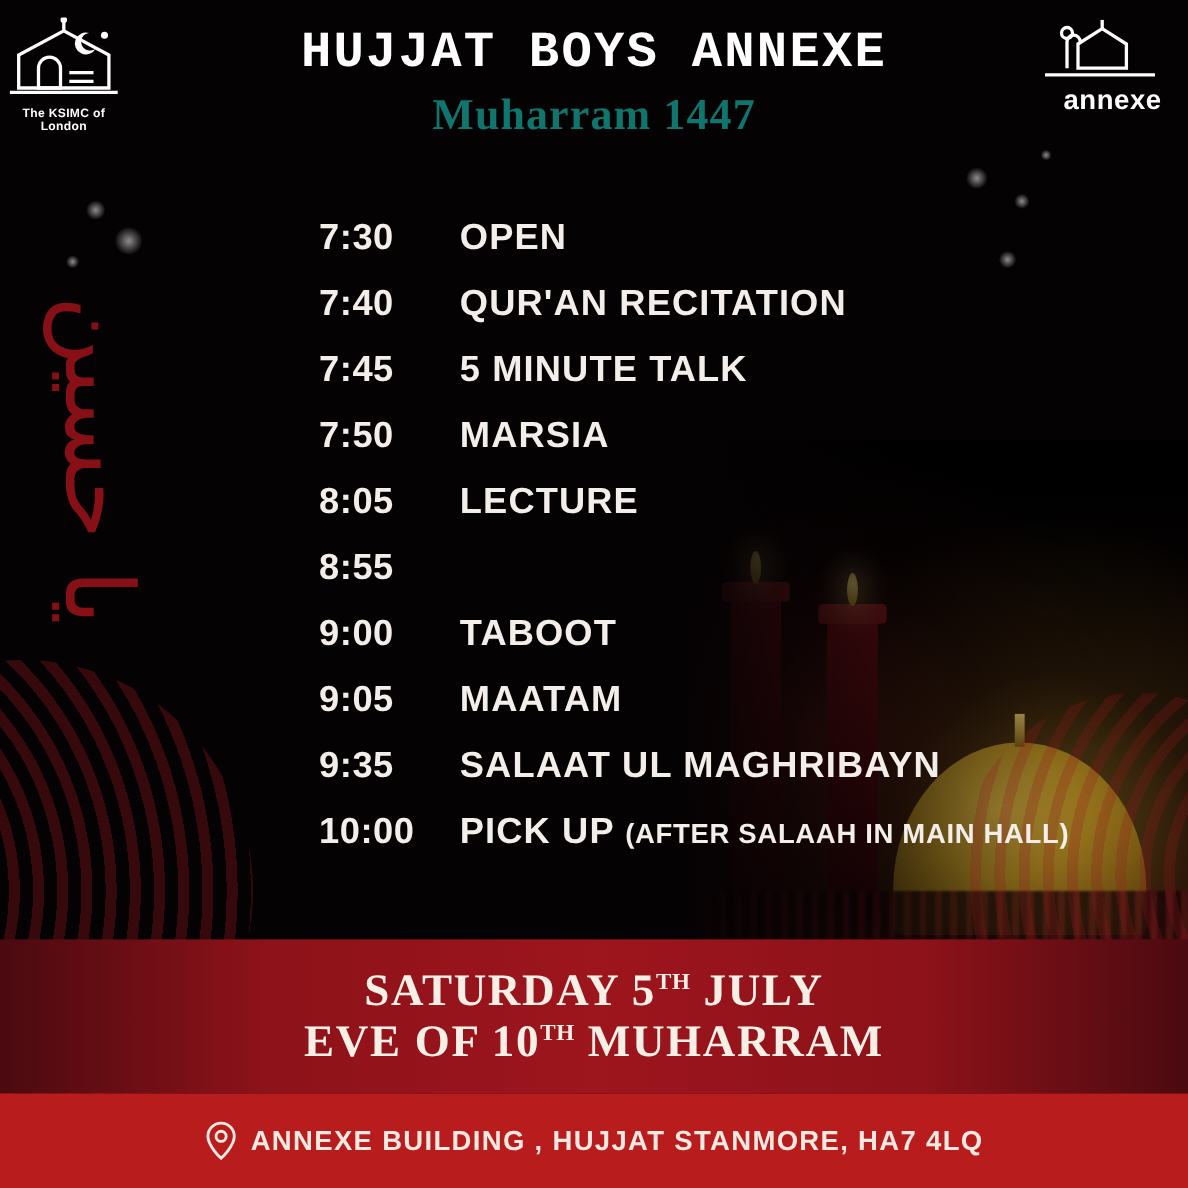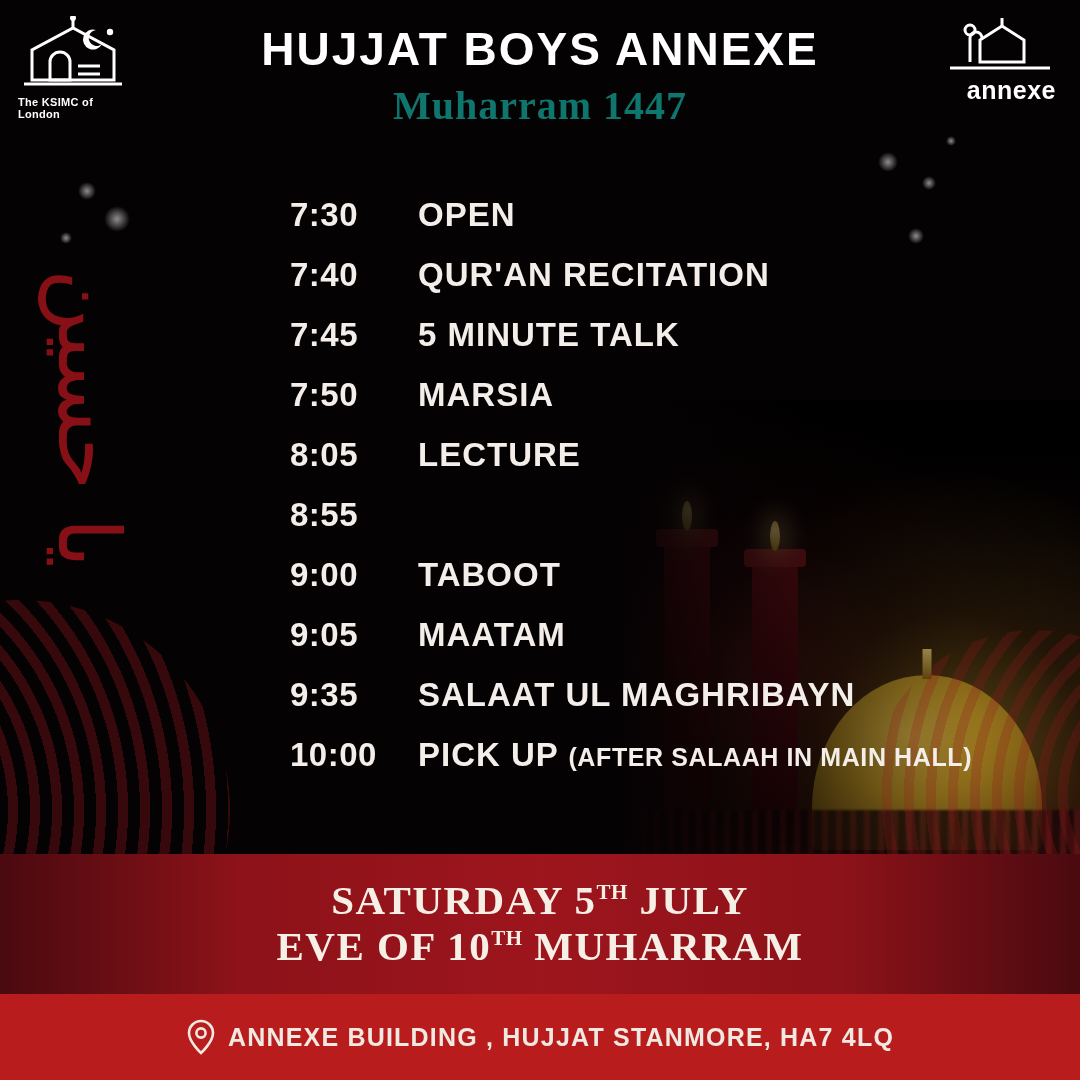--- a/index.html
+++ b/index.html
@@ -139,22 +139,23 @@
   }
 
   
   .header {
     position: absolute;
     top: 0; left: 0; right: 0;
     height: 150px;
   }
   .logo-left {
     position: absolute;
-    left: 18px; top: 16px;
+    left: 2px; top: 16px;
     width: 112px; height: 108px;
+    text-align: center;
   }
   .logo-left .ksimc-label {
     font-size: 11px;
     font-weight: bold;
     letter-spacing: 0.3px;
     color: #ffffff;
     margin-top: 2px;
   }
   .logo-right {
     position: absolute;
@@ -168,21 +169,21 @@
     letter-spacing: 0.5px;
     color: #fff;
     margin-top: -4px;
   }
   .title-block {
     position: absolute;
     left: 0; right: 0; top: 22px;
     text-align: center;
   }
   .title-main {
-    font-family: Liberation Sans, sans-serif;
+    font-family: Liberation Mono, monospace;
     font-weight: bold;
     font-size: 46px;
     letter-spacing: 2px;
     color: #ffffff;
   }
   .title-sub {
     font-family: "Liberation Serif", serif;
     font-weight: bold;
     font-size: 40px;
     letter-spacing: 1px;

